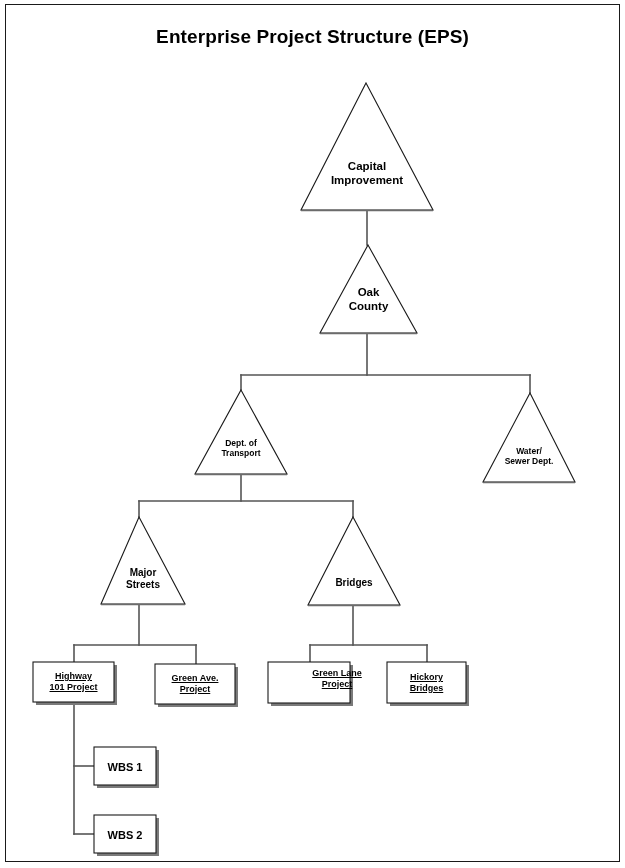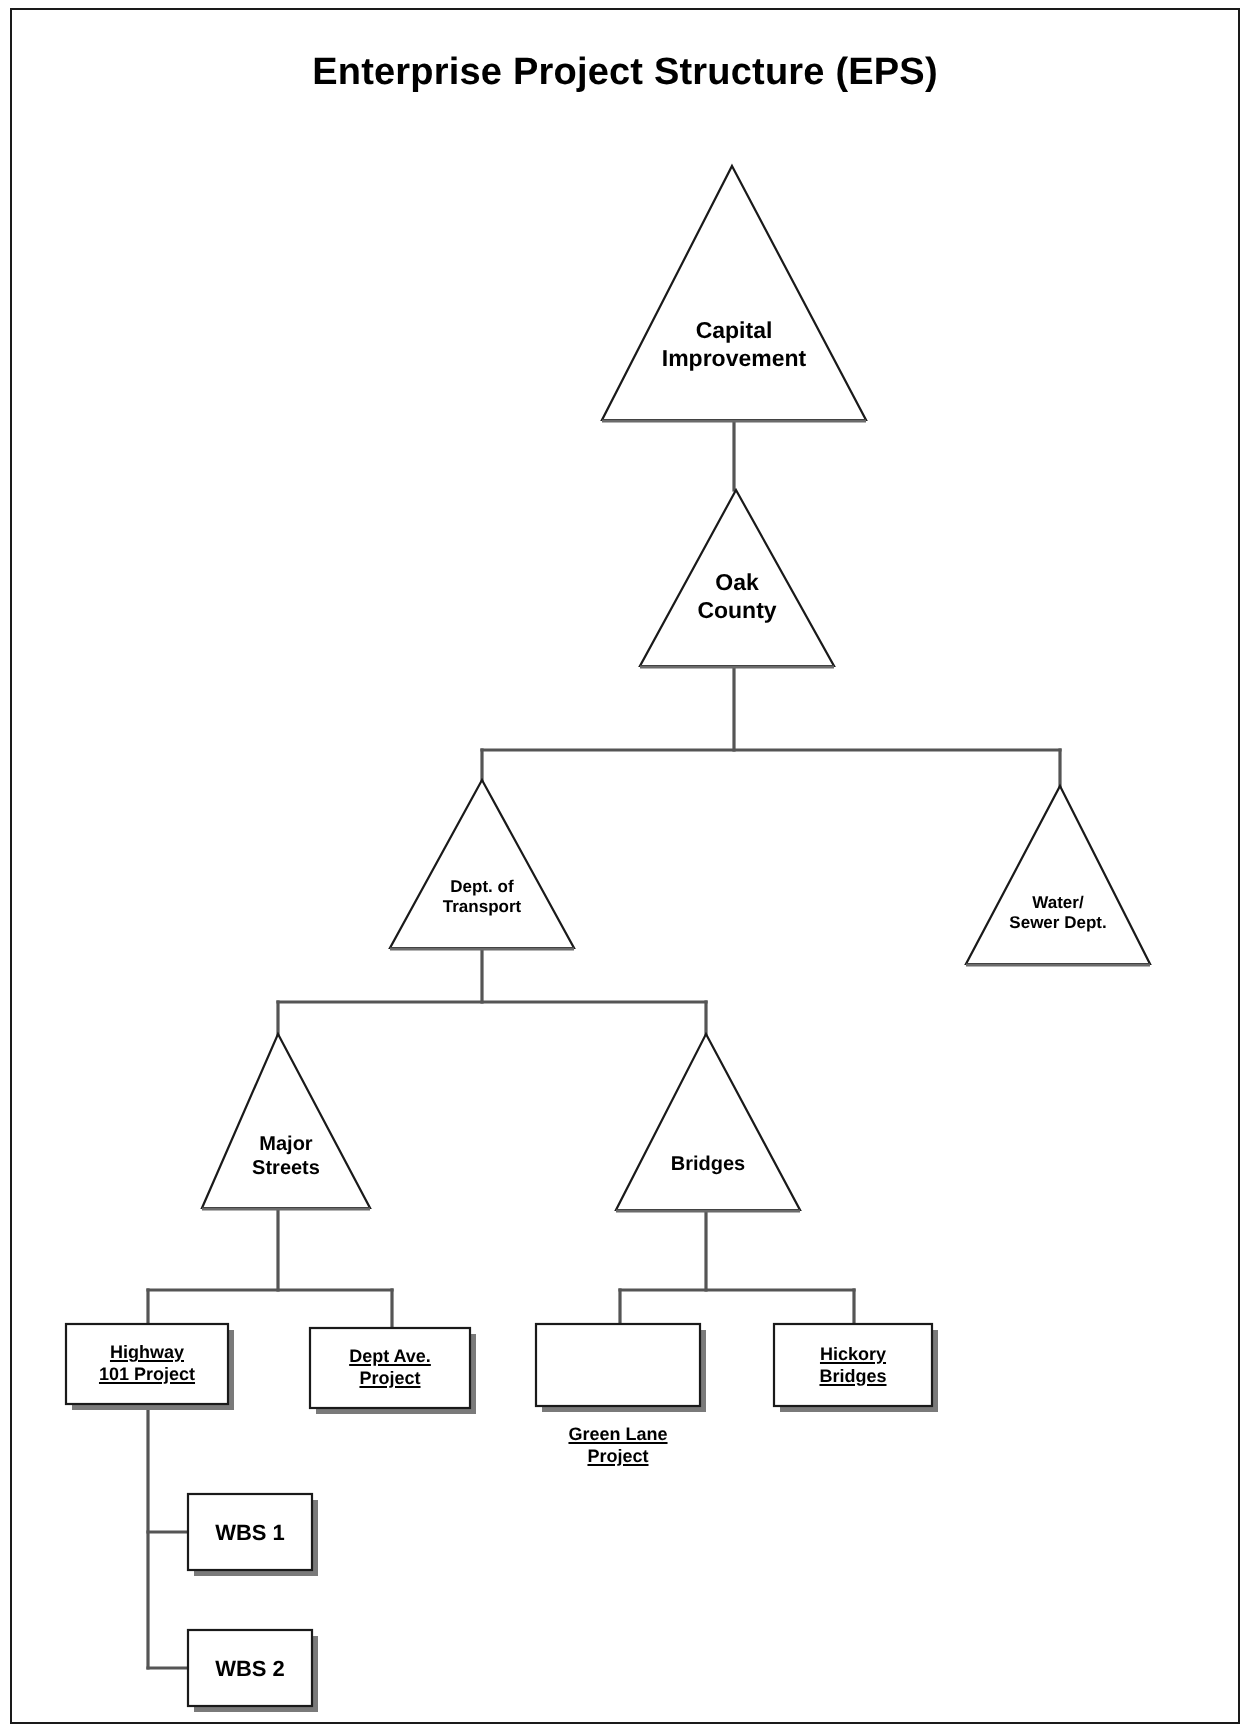--- a/index.html
+++ b/index.html
@@ -150,24 +150,24 @@
 Sewer Dept.</div>
 
   <div class="node-label tri-label-sm" style="left:101px; top:567px; width:84px;">Major
 Streets</div>
 
   <div class="node-label tri-label-sm" style="left:308px; top:577px; width:92px;">Bridges</div>
 
   <div class="node-label box-label" style="left:33px; top:671px; width:81px;">Highway
 101 Project</div>
 
-  <div class="node-label box-label" style="left:155px; top:673px; width:80px;">Dept Ave.
+  <div class="node-label box-label" style="left:155px; top:673px; width:80px;">Green Ave.
 Project</div>
 
-  <div class="node-label box-label" style="left:268px; top:712px; width:82px;">Green Lane
+  <div class="node-label box-label" style="left:268px; top:668px; width:82px;padding-left:28px;">Green Lane
 Project</div>
 
   <div class="node-label box-label" style="left:387px; top:672px; width:79px;">Hickory
 Bridges</div>
 
   <div class="node-label box-label-sm" style="left:94px; top:761px; width:62px;">WBS 1</div>
 
   <div class="node-label box-label-sm" style="left:94px; top:829px; width:62px;">WBS 2</div>
 
 </div>

